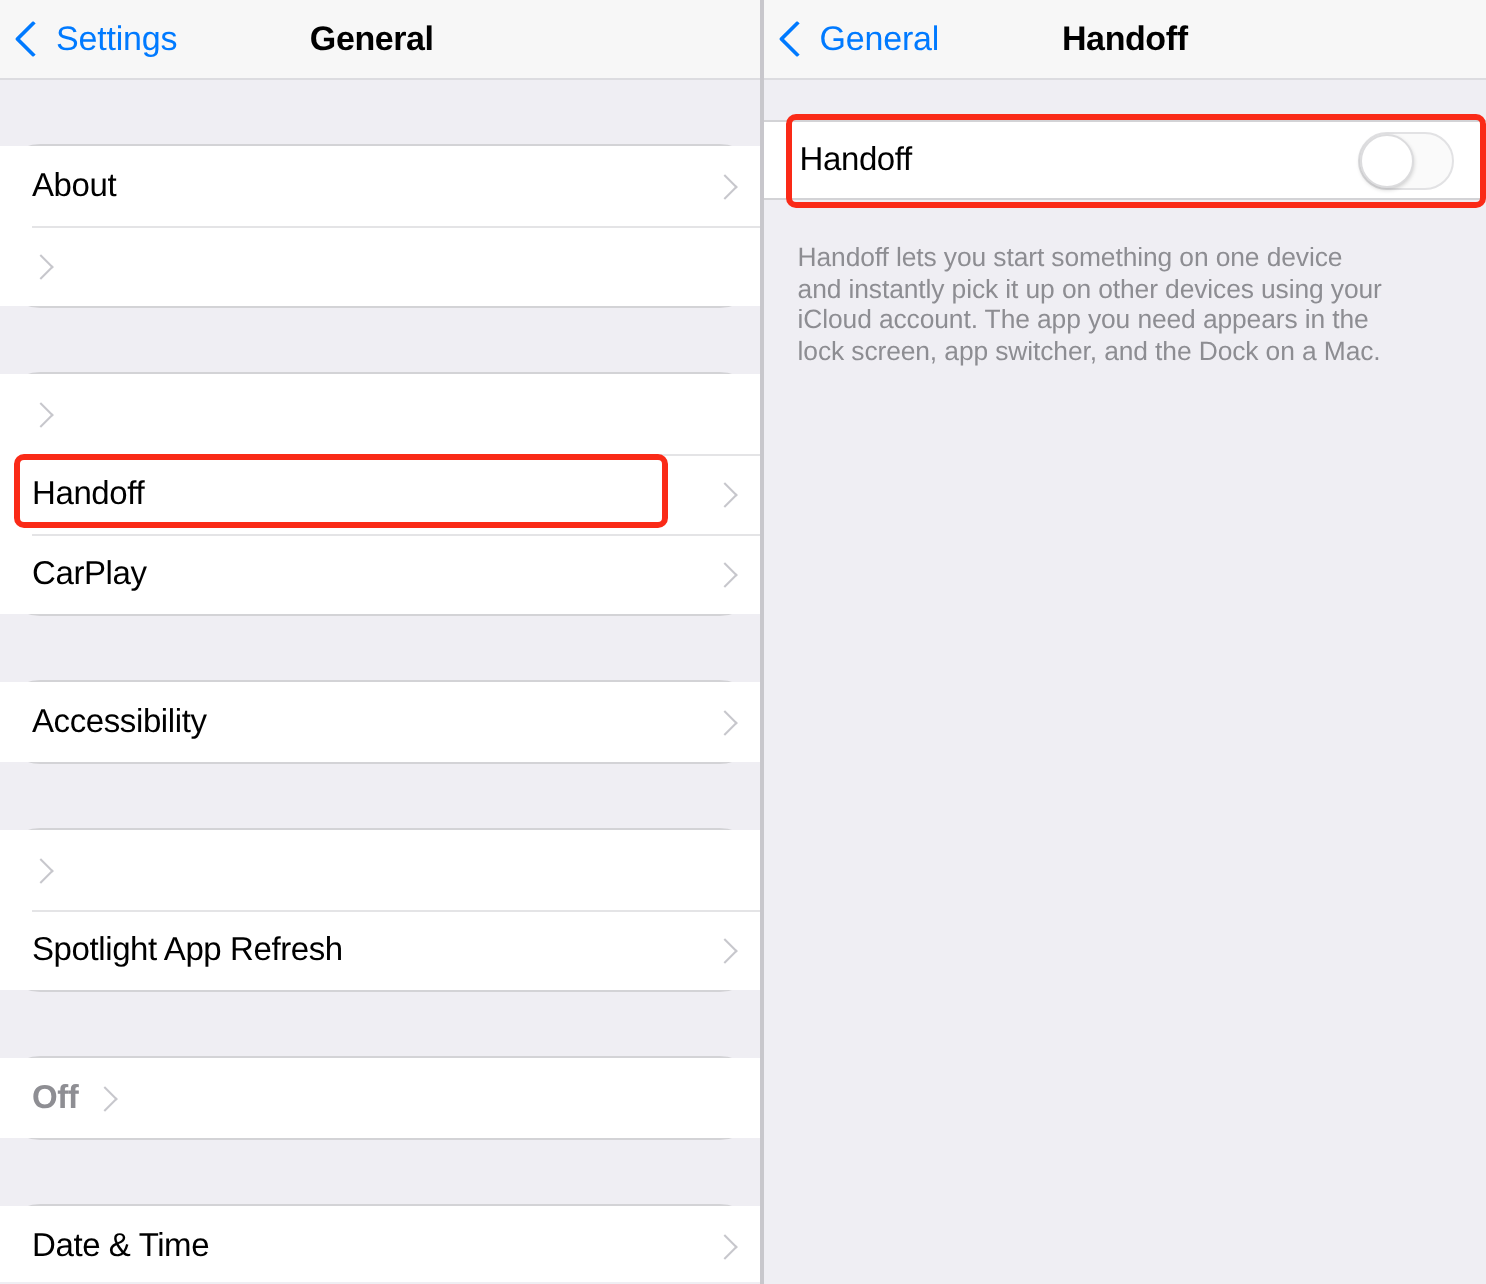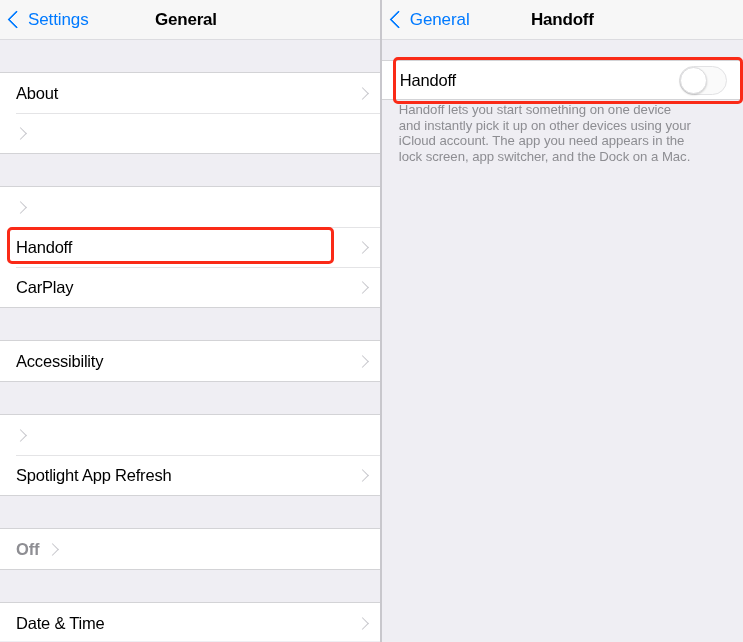--- a/index.html
+++ b/index.html
@@ -94,20 +94,21 @@
   .list-scroll {
     position: relative;
     height: 601px;
     overflow: hidden;
     background: #efeef3;
   }
   .group {
     background: #0c4a6e;
     border-top: 1px solid #d3d3d6;
     border-bottom: 1px solid #d3d3d6;
+    border-radius: 20px;
   }
   .gap {
     height: 32px;
     background: #efeef3;
   }
   .row {
     position: relative;
     height: 40px;
     display: flex;
     align-items: center;
@@ -191,21 +192,21 @@
     left: 0px;
     width: 27px;
     height: 27px;
     border-radius: 50%;
     background: #ffffff;
     border: 1px solid #dcdcde;
     box-sizing: border-box;
     box-shadow: 0 1px 2px rgba(0,0,0,0.18);
   }
   .footer-note {
-    padding: 2px 17px 0 17px;
+    padding: 21px 17px 0 17px;
     font-size: 13.2px;
     line-height: 15.5px;
     color: #8d8d92;
     letter-spacing: -0.05px;
     max-width: 330px;
     box-sizing: border-box;
   }
 
   
   .annot {

